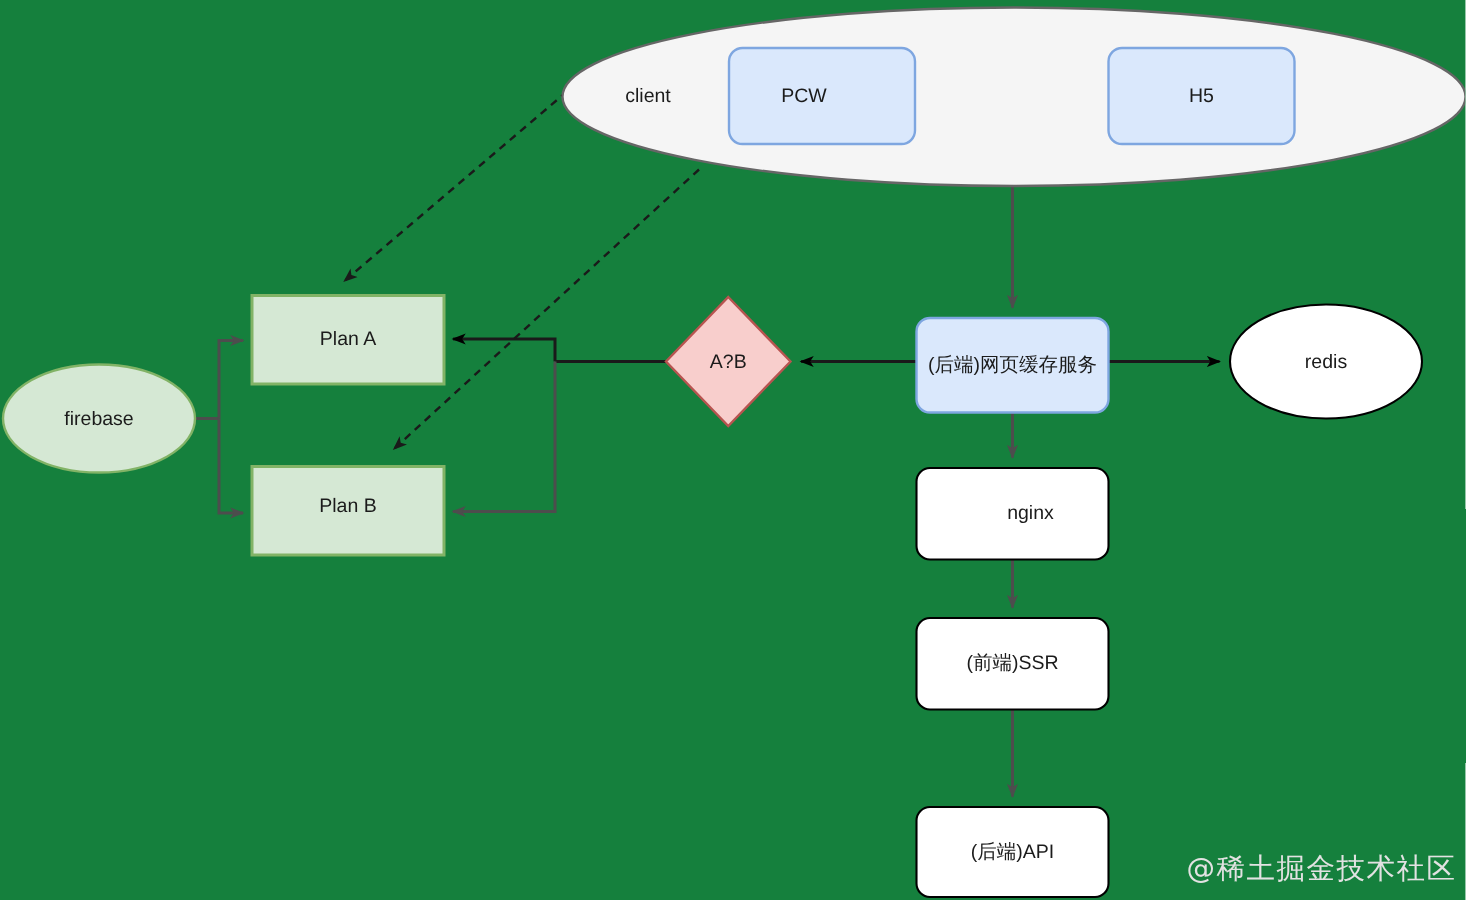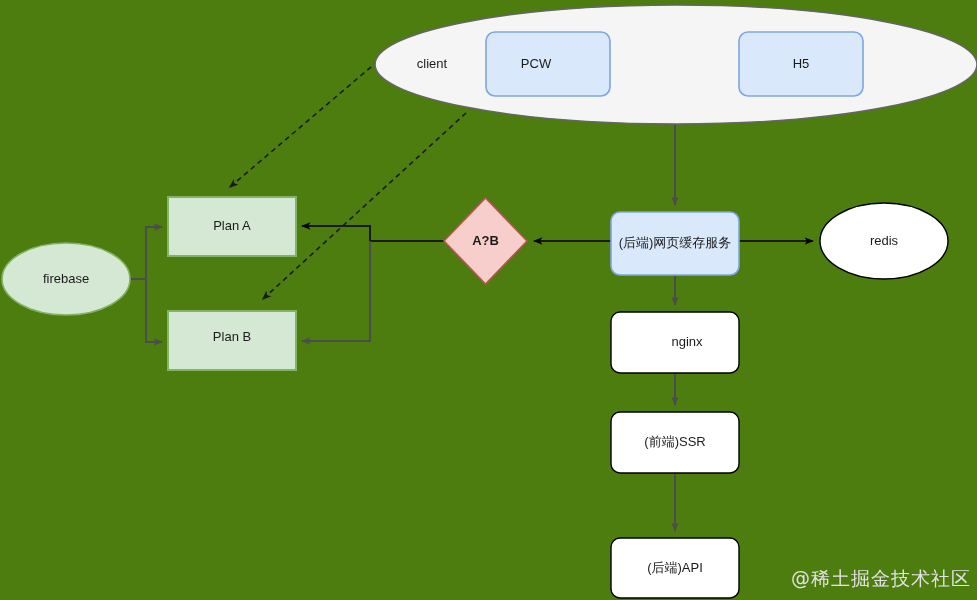--- a/index.html
+++ b/index.html
@@ -4,21 +4,21 @@
 <style>
   html, body {
     margin: 0;
     padding: 0;
     background: #ffffff;
   }
   #canvas {
     position: relative;
     width: 977px;
     height: 600px;
-    background: #4d7c0f;
+    background: #15803d;
     overflow: hidden;
     font-family: "Liberation Sans", "DejaVu Sans", sans-serif;
   }
   svg.layer {
     position: absolute;
     left: 0;
     top: 0;
     width: 977px;
     height: 600px;
   }
@@ -124,21 +124,21 @@
   <div class="node-label" style="left:605px; top:212px; width:140px; height:63px;">(后端)网页缓存服务</div>
 
   <div class="node-label" style="left:820px; top:222px; width:128px; height:38px;text-align:center;">redis</div>
 
   <div class="node-label" style="left:611px; top:312px; width:128px; height:61px;padding-left:12px;">nginx</div>
 
   <div class="node-label" style="left:611px; top:412px; width:128px; height:61px;">(前端)SSR</div>
 
   <div class="node-label" style="left:611px; top:538px; width:128px; height:60px;">(后端)API</div>
 
-  <div class="node-label" style="left:444px; top:222px; width:83px; height:38px;font-weight:bold;">A?B</div>
+  <div class="node-label" style="left:444px; top:222px; width:83px; height:38px;">A?B</div>
 
   <div class="node-label" style="left:168px; top:197px; width:128px; height:59px;">Plan A</div>
 
   <div class="node-label" style="left:168px; top:311px; width:128px; height:52px;">Plan B</div>
 
   <div class="node-label" style="left:2px; top:260px; width:128px; height:38px;">firebase</div>
 
   <div class="watermark">@稀土掘金技术社区</div>
 </div>
 

